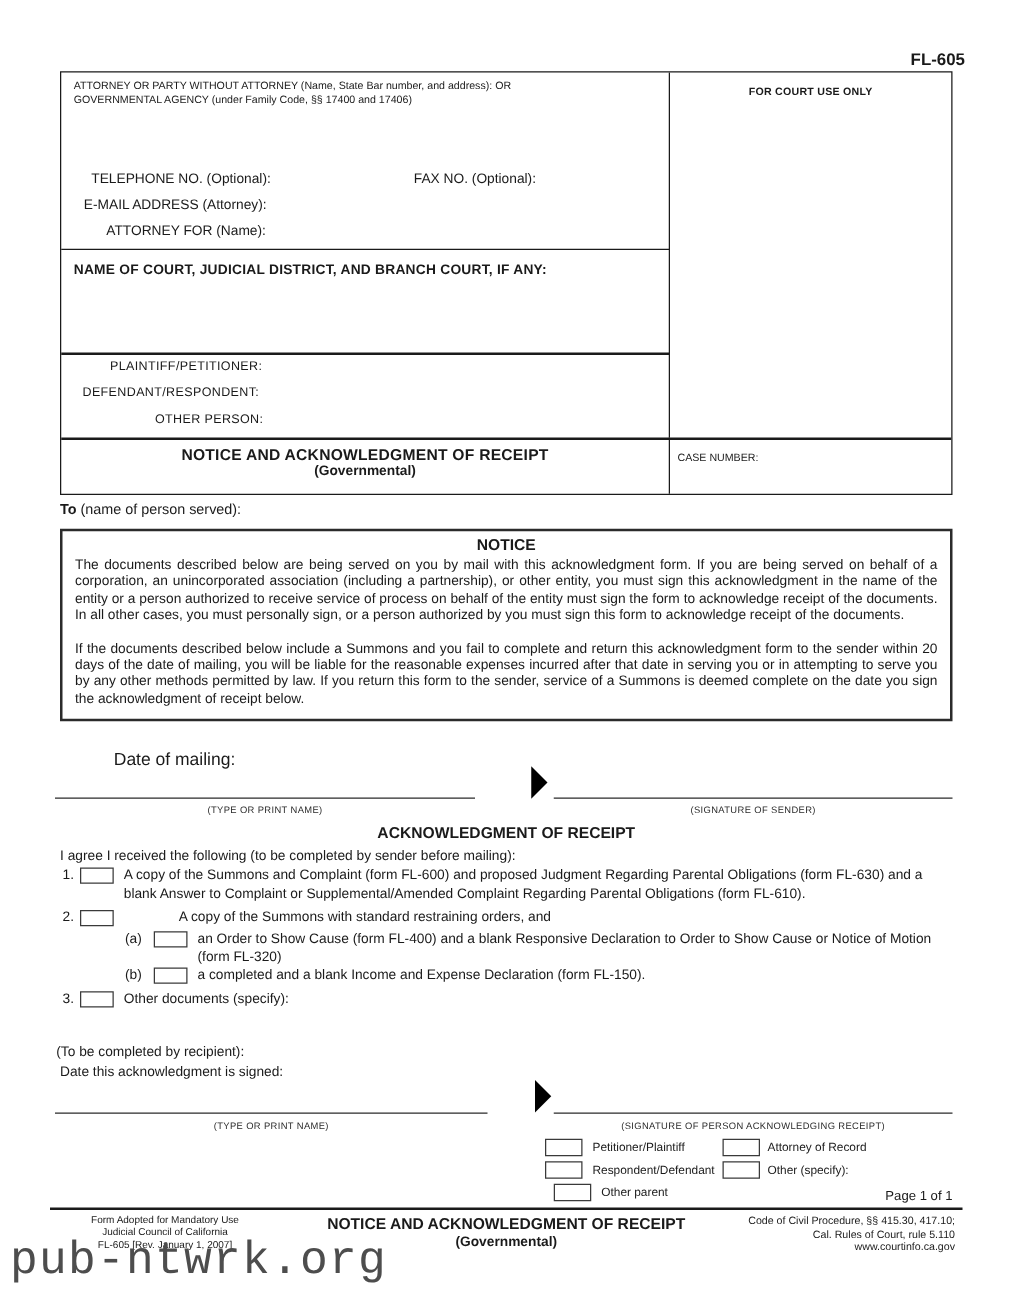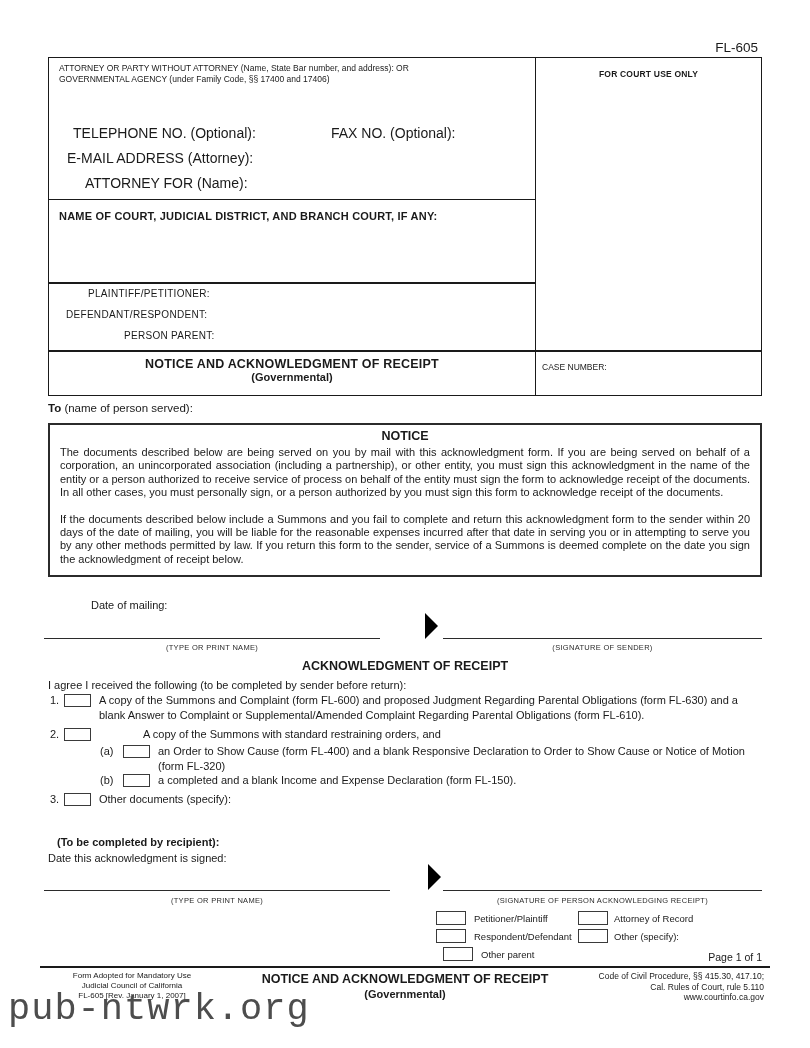--- a/index.html
+++ b/index.html
@@ -2,37 +2,37 @@
 <html><head>
 <meta charset="utf-8">
 <style>
   html,body{margin:0;padding:0;background:#fff;}
   .page{
     position:relative;width:810px;height:1048px;background:#fff;
     font-family:"Liberation Sans",sans-serif;color:#1a1a1a;overflow:hidden;
   }
   .abs{position:absolute;}
   
-  .form-number{top:40px;right:52px;font-weight:normal;font-size:13.5px;}
+  .form-number{top:40px;right:38px;font-weight:bold;font-size:13.5px;}
   
   .caption{
     left:48px;top:57px;width:714px;box-sizing:border-box;
     display:grid;grid-template-columns:487px 1fr;grid-template-rows:142px 84px 66px 45px;
     border:1.5px solid #1a1a1a;
   }
   .caption .cell{box-sizing:border-box;position:relative;}
   .cell-attorney{grid-area:1/1/2/2;border-right:1.5px solid #1a1a1a;border-bottom:1.5px solid #1a1a1a;padding:5px 8px 6px 10px;display:flex;flex-direction:column;}
   .cell-courtuse{grid-area:1/2/4/3;padding:5px 4px;text-align:center;}
   .cell-courtname{grid-area:2/1/3/2;border-right:1.5px solid #1a1a1a;border-bottom:2px solid #1a1a1a;padding:6px 8px 0 10px;}
   .cell-parties{grid-area:3/1/4/2;border-right:1.5px solid #1a1a1a;padding:4px 8px 16px 10px;}
   .cell-title{grid-area:4/1/5/2;border-right:1.5px solid #1a1a1a;border-top:2px solid #1a1a1a;text-align:center;padding-top:5px;}
   .cell-casenumber{grid-area:4/2/5/3;border-top:2px solid #1a1a1a;padding:4px 6px;}
   .attorney-head{font-size:8.5px;line-height:11px;}
   .contact-rows{margin-top:auto;}
-  .contact-row{position:relative;font-size:14px;margin-bottom:9px;}
+  .contact-row{position:relative;font-size:11px;margin-bottom:9px;}
   .tel-label{margin-left:14px;}
   .fax-label{position:absolute;left:272px;top:0;}
   .email-label{margin-left:8px;}
   .attyfor-label{margin-left:26px;margin-bottom:2px;}
   .courtuse-label{font-size:8.5px;font-weight:bold;letter-spacing:.2px;}
   .courtname-label{font-size:11px;font-weight:bold;letter-spacing:.2px;}
   .party-row{font-size:10px;letter-spacing:.3px;margin-bottom:10px;}
   .party-plaintiff{margin-left:29px;}
   .party-defendant{margin-left:7px;}
   .party-other{margin-left:65px;}
@@ -44,21 +44,21 @@
   .to-line .b{font-weight:bold;}
   
   .notice-box{
     left:48px;top:423px;width:714px;box-sizing:border-box;
     border:2px solid #2b2b2b;padding:4px 10px 9px 10px;
   }
   .notice-heading{text-align:center;font-weight:bold;font-size:12.5px;margin:0 0 3px 0;}
   .notice-p{font-size:11px;line-height:13.4px;text-align:justify;margin:0;}
   .notice-p + .notice-p{margin-top:13px;}
   
-  .date-mailing{left:48px;top:599px;font-size:11px;padding-left:43px;}
+  .date-mailing{left:48px;top:599px;font-size:14px;padding-left:43px;}
   .sig-line{border-bottom:1.5px solid #2b2b2b;height:1px;}
   .sig-caption{font-size:7.5px;letter-spacing:.3px;text-align:center;color:#2b2b2b;}
   .arrow{width:0;height:0;border-top:13px solid transparent;border-bottom:13px solid transparent;border-left:13px solid #000;}
   
   .ack-heading{left:0;right:0;top:659px;text-align:center;font-weight:bold;font-size:12.5px;}
   .ack-intro{left:48px;top:679px;font-size:11px;}
   .item-num{font-size:11px;}
   .checkbox{box-sizing:border-box;border:1.5px solid #3a3a3a;background:#fff;width:27px;height:13px;display:block;}
   .item-text{font-size:11px;line-height:15px;}
   .role-label{font-size:9.5px;}
@@ -103,21 +103,21 @@
       <span class="courtuse-label">FOR COURT USE ONLY</span>
     </div>
 
     <div class="cell cell-courtname">
       <span class="courtname-label">NAME OF COURT, JUDICIAL DISTRICT, AND BRANCH COURT, IF ANY:</span>
     </div>
 
     <div class="cell cell-parties">
       <div class="party-row party-plaintiff">PLAINTIFF/PETITIONER:</div>
       <div class="party-row party-defendant">DEFENDANT/RESPONDENT:</div>
-      <div class="party-row party-other">PERSON PARENT:</div>
+      <div class="party-row party-other">OTHER PERSON:</div>
     </div>
 
     <div class="cell cell-title">
       <div class="caption-title">NOTICE AND ACKNOWLEDGMENT OF RECEIPT</div>
       <div class="caption-subtitle">(Governmental)</div>
     </div>
 
     <div class="cell cell-casenumber">
       <span class="casenumber-label">CASE NUMBER:</span>
     </div>
@@ -135,21 +135,21 @@
 
   <div class="abs date-mailing">Date of mailing:</div>
 
   <div class="abs sig-line" style="left:44px;top:637px;width:336px;"></div>
   <div class="abs sig-caption" style="left:44px;top:643px;width:336px;">(TYPE OR PRINT NAME)</div>
   <div class="abs arrow" style="left:425px;top:613px;"></div>
   <div class="abs sig-line" style="left:443px;top:637px;width:319px;"></div>
   <div class="abs sig-caption" style="left:443px;top:643px;width:319px;">(SIGNATURE OF SENDER)</div>
 
   <div class="abs ack-heading">ACKNOWLEDGMENT OF RECEIPT</div>
-  <div class="abs ack-intro">I agree I received the following (to be completed by sender before return):</div>
+  <div class="abs ack-intro">I agree I received the following (to be completed by sender before mailing):</div>
 
   <div class="abs item-num" style="left:50px;top:694px;">1.</div>
   <div class="abs checkbox" style="left:64px;top:694px;"></div>
   <div class="abs item-text" style="left:99px;top:693px;width:662px;">A copy of the Summons and Complaint (form FL-600) and proposed Judgment Regarding Parental Obligations (form FL-630) and a blank Answer to Complaint or Supplemental/Amended Complaint Regarding Parental Obligations (form FL-610).</div>
 
   <div class="abs item-num" style="left:50px;top:728px;">2.</div>
   <div class="abs checkbox" style="left:64px;top:728px;"></div>
   <div class="abs item-text" style="left:99px;top:727px;width:662px;margin-left:44px;">A copy of the Summons with standard restraining orders, and</div>
 
   <div class="abs item-num" style="left:100px;top:745px;">(a)</div>
@@ -158,21 +158,21 @@
 
   <div class="abs item-num" style="left:100px;top:774px;">(b)</div>
   <div class="abs checkbox" style="left:123px;top:774px;"></div>
   <div class="abs item-text" style="left:158px;top:773px;width:602px;">a completed and a blank Income and Expense Declaration (form FL-150).</div>
 
   <div class="abs item-num" style="left:50px;top:793px;">3.</div>
   <div class="abs checkbox" style="left:64px;top:793px;"></div>
   <div class="abs item-text" style="left:99px;top:792px;width:662px;">Other documents (specify):</div>
   <div class="abs" style="left:99px;top:808px;width:400px;height:22px;"></div>
 
-  <div class="abs item-text" style="left:57px;top:835px;font-weight:bold;">(To be completed by recipient):</div>
+  <div class="abs item-text" style="left:45px;top:835px;">(To be completed by recipient):</div>
   <div class="abs item-text" style="left:48px;top:851px;">Date this acknowledgment is signed:</div>
 
   <div class="abs sig-line" style="left:44px;top:889px;width:346px;"></div>
   <div class="abs sig-caption" style="left:44px;top:896px;width:346px;">(TYPE OR PRINT NAME)</div>
   <div class="abs arrow" style="left:428px;top:864px;"></div>
   <div class="abs sig-line" style="left:443px;top:889px;width:319px;"></div>
   <div class="abs sig-caption" style="left:443px;top:896px;width:319px;">(SIGNATURE OF PERSON ACKNOWLEDGING RECEIPT)</div>
 
   <div class="abs checkbox" style="left:436px;top:911px;width:30px;height:14px;"></div>
   <div class="abs role-label" style="left:474px;top:913px;">Petitioner/Plaintiff</div>

